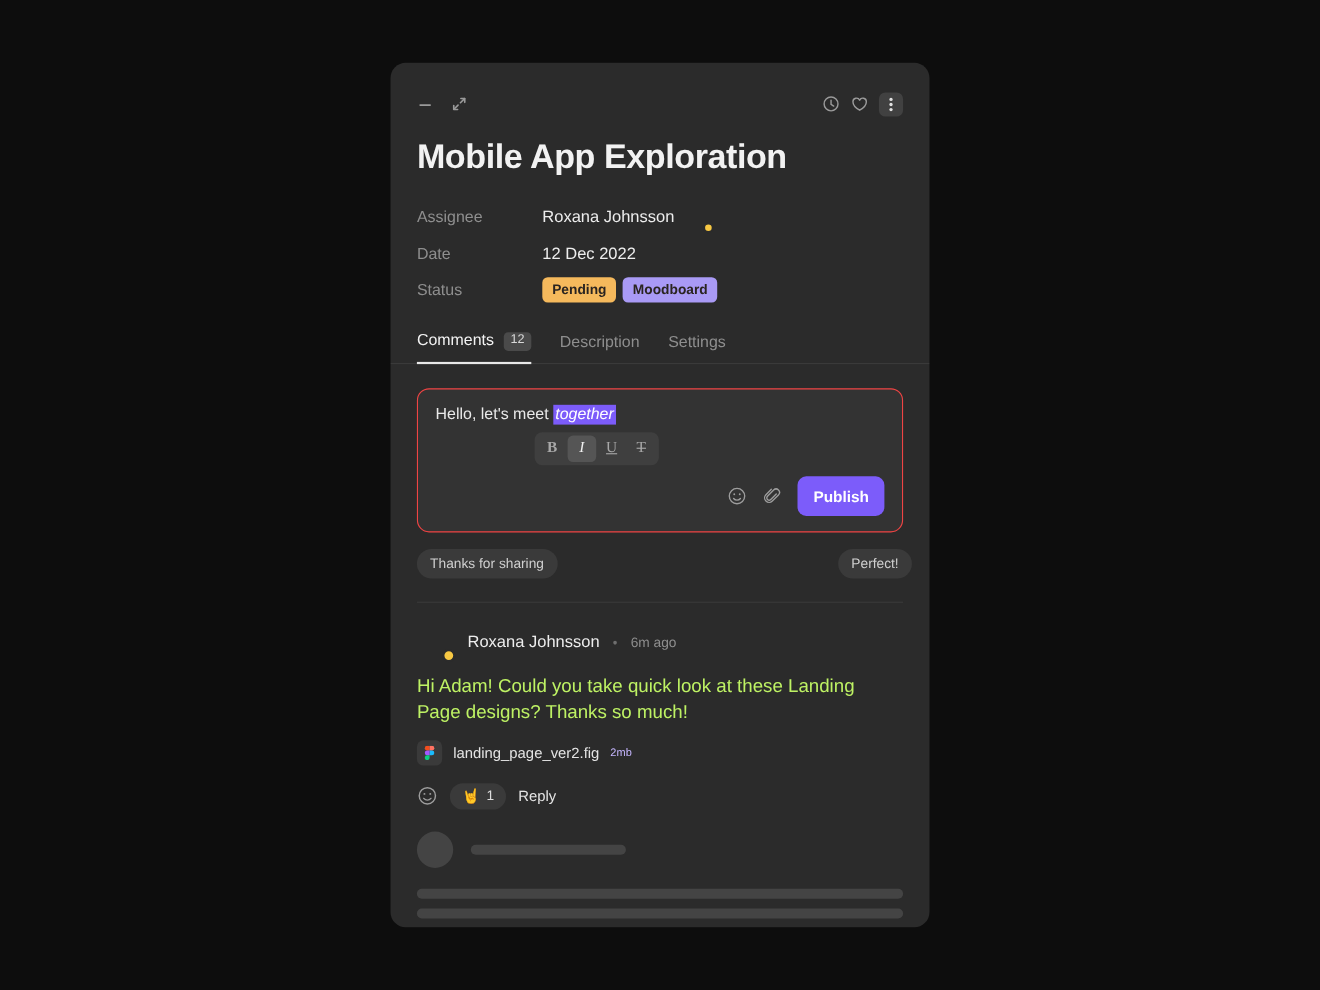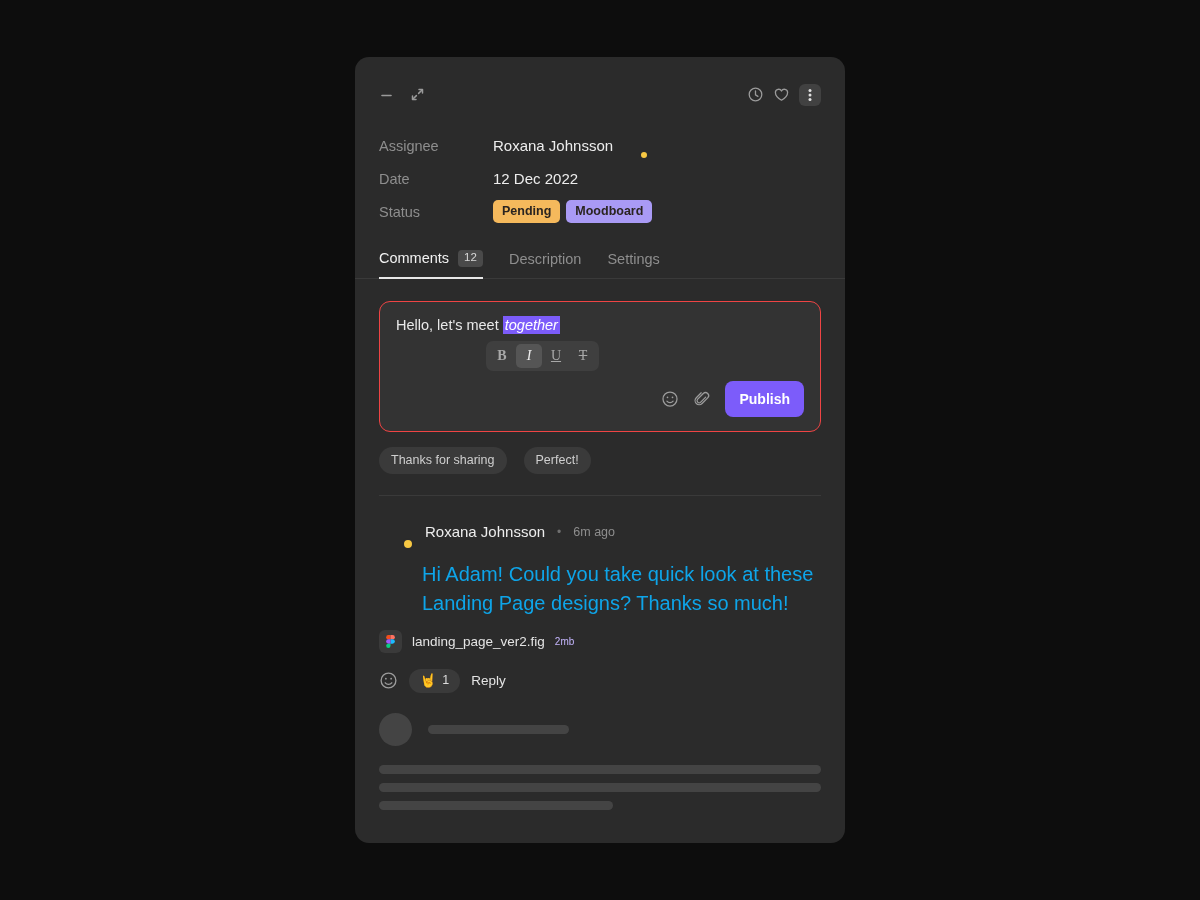--- a/index.html
+++ b/index.html
@@ -137,38 +137,38 @@
   }
   .publish-btn {
     background: #7c5cfa; color: #ffffff;
     font-size: 14px; font-weight: bold;
     border: none; border-radius: 8px;
     padding: 10px 14px; cursor: pointer;
     font-family: "Liberation Sans", sans-serif;
   }
 
   
-  .chips { display: flex; gap: 17px; padding: 15px 28px 0 24px; }
+  .chips { display: flex; gap: 6px; padding: 15px 16px 0 24px; justify-content: space-between; }
   .chip {
     background: #3a3a3a; color: #cfcfcf; font-size: 12.5px;
     padding: 6px 12px 7px; border-radius: 14px; cursor: pointer;
   }
 
   
   .divider { height: 1px; background: #3a3a3a; margin: 21px 24px 0 24px; }
 
   
   .comment { padding: 19px 24px 0 24px; }
   .c-head { display: flex; align-items: center; gap: 12px; }
   .c-author { font-size: 15px; color: #ededed; }
   .c-sep { color: #6f6f6f; font-size: 12px; }
   .c-time { color: #8e8e8e; font-size: 12.5px; }
   .c-body {
-    margin-top: 11px; font-size: 20px; line-height: 1.45;
-    color: #0ea5e9; max-width: 440px; margin-left: 43px;
+    margin-top: 11px; font-size: 17px; line-height: 1.45;
+    color: #bef264; max-width: 440px;
   }
   .c-file { display: flex; align-items: center; gap: 10px; margin-top: 12px; }
   .figma-icon {
     width: 23px; height: 23px; border-radius: 6px; background: #3a3a3a;
     display: flex; align-items: center; justify-content: center; flex: none;
   }
   .c-filename { font-size: 13.5px; color: #e4e4e4; }
   .c-filesize { font-size: 10px; color: #c4b5fd; }
   .c-actions { display: flex; align-items: center; gap: 11px; margin-top: 16px; }
   .react-pill {
@@ -223,20 +223,21 @@
         <span class="menu-btn">
           <svg width="4" height="14" viewBox="0 0 4 14">
             <circle cx="2" cy="2.4" r="1.5" fill="#e0e0e0"></circle>
               <circle cx="2" cy="7" r="1.5" fill="#e0e0e0"></circle>
               <circle cx="2" cy="11.6" r="1.5" fill="#e0e0e0"></circle>
           </svg>
         </span>
       </div>
     </div>
 
+    <div class="title">Mobile App Exploration</div>
 
     <div class="meta">
       <div class="meta-row">
         <div class="meta-label">Assignee</div>
         <div class="meta-value">
           <span>Roxana Johnsson</span>
           <span class="avatar avatar-sm">
             <span class="face">
               <span class="hair"></span>
               <span class="skin"></span>

